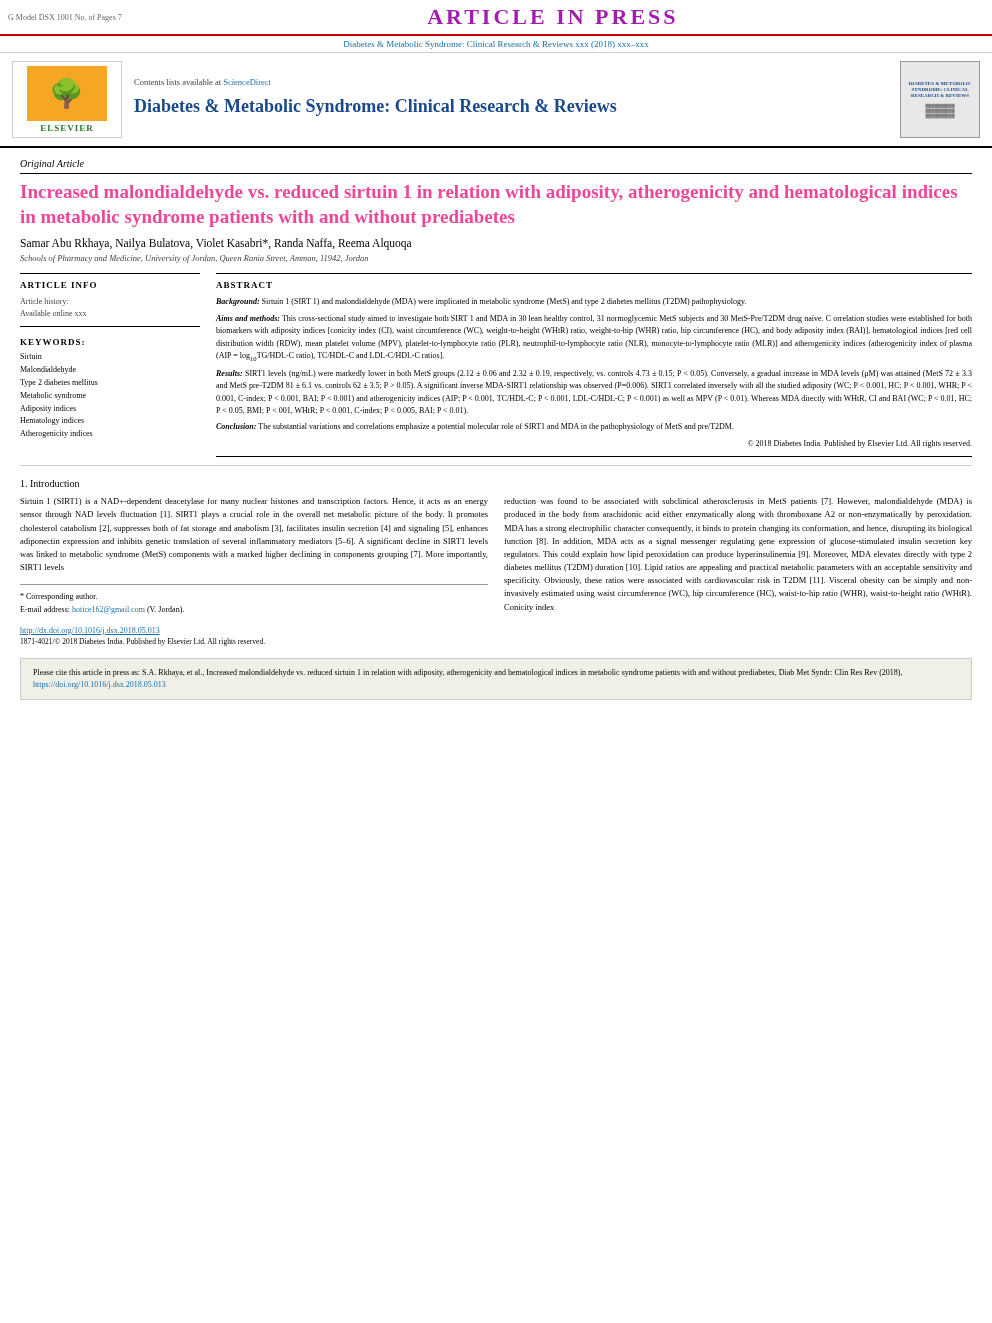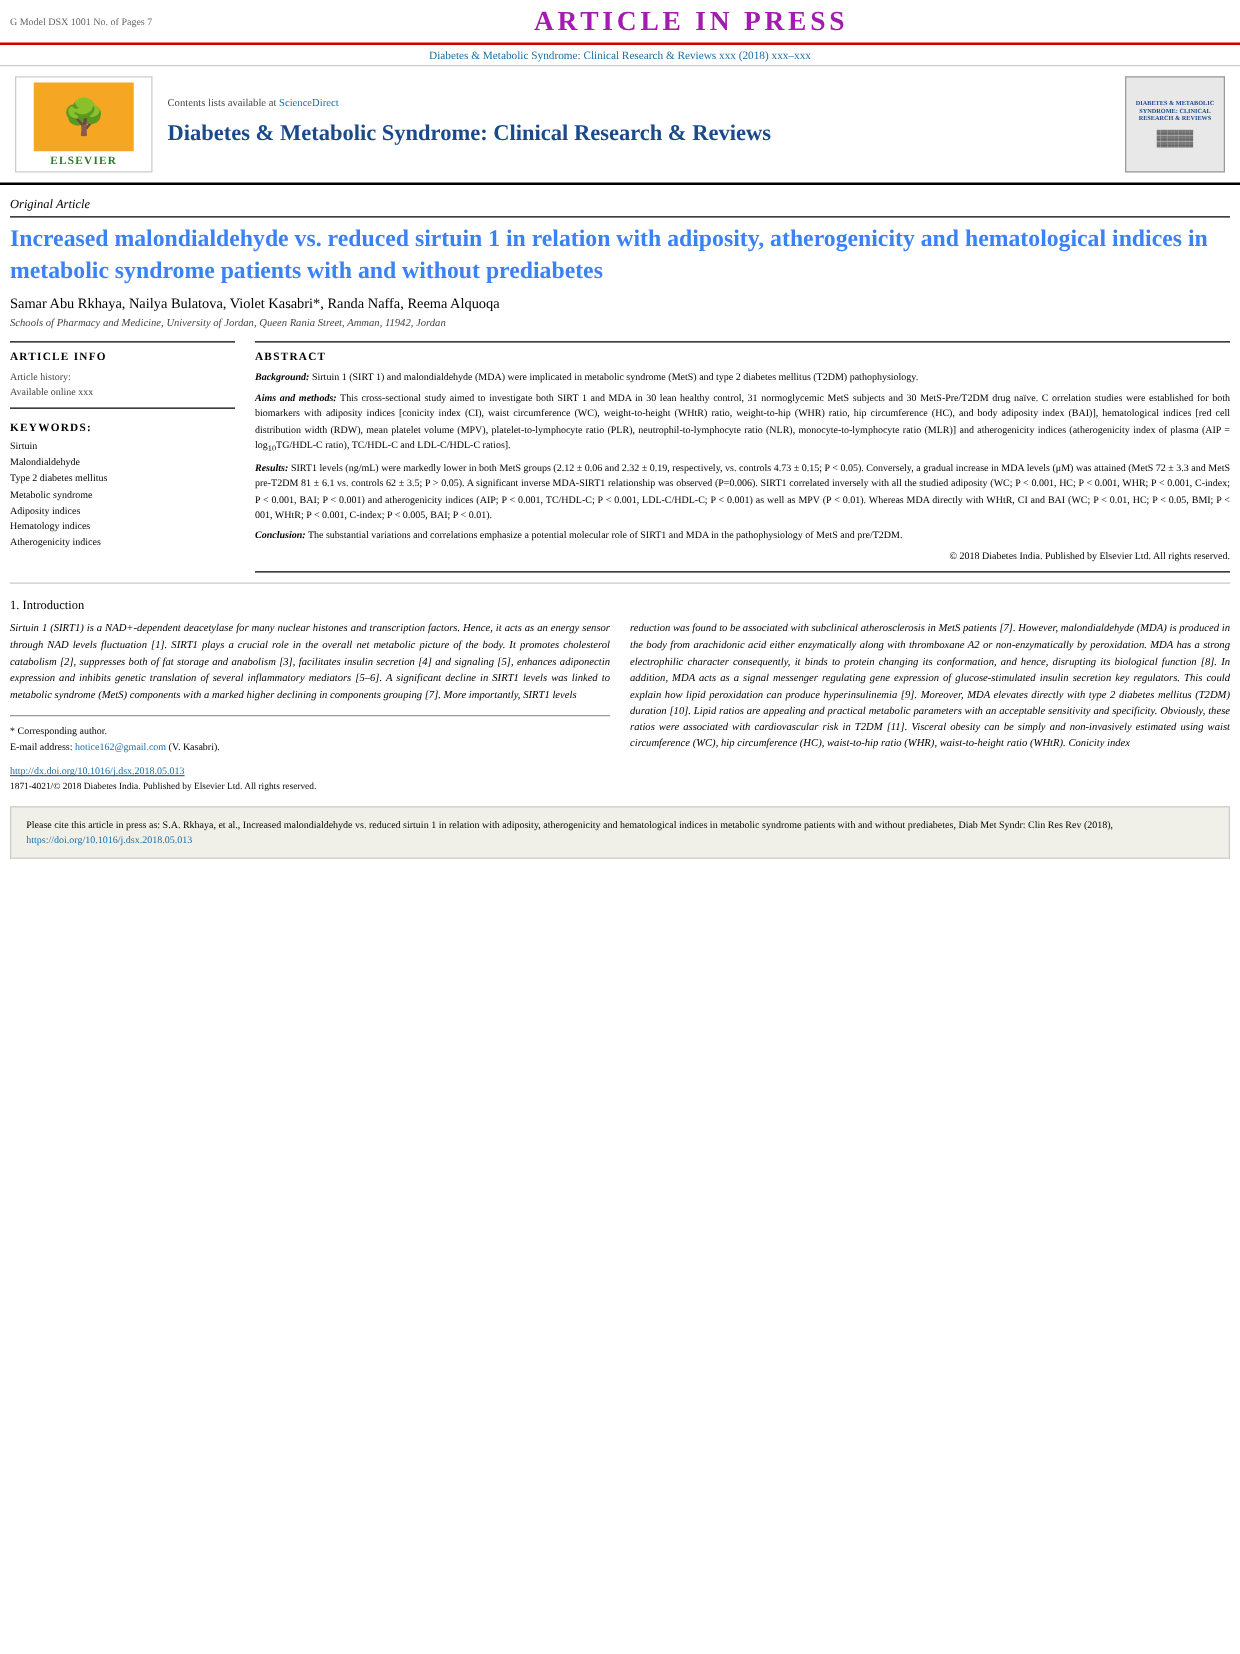--- a/index.html
+++ b/index.html
@@ -131,38 +131,38 @@
     }
     .journal-thumb-title {
       font-size: 5px;
       font-weight: bold;
       color: #1a4a8a;
       line-height: 1.2;
     }
 
     
     .main-content {
-      padding: 10px 8px;
+      padding: 10px 20px;
     }
 
     
     .article-type {
       font-size: 10px;
       font-style: italic;
       color: #000;
       margin-bottom: 6px;
       border-bottom: 1px solid #000;
       padding-bottom: 4px;
     }
 
     
     .article-title {
       font-size: 19px;
       font-weight: bold;
-      color: #3b82f6;
+      color: #ec4899;
       line-height: 1.3;
       margin-bottom: 8px;
     }
 
     
     .authors {
       font-size: 11.5px;
       color: #000;
       margin-bottom: 4px;
     }
@@ -272,21 +272,20 @@
       flex: 1;
     }
     .body-right {
       flex: 1;
     }
 
     .body-text {
       font-size: 8.5px;
       line-height: 1.55;
       text-align: justify;
-      font-style: italic;
     }
     .body-text p {
       margin-bottom: 6px;
     }
 
     
     .footnote-area {
       border-top: 1px solid #999;
       margin-top: 10px;
       padding-top: 6px;
@@ -435,21 +434,21 @@
     <div class="body-left">
       <div class="body-text">
         <p>Sirtuin 1 (SIRT1) is a NAD+-dependent deacetylase for many nuclear histones and transcription factors. Hence, it acts as an energy sensor through NAD levels fluctuation [1]. SIRT1 plays a crucial role in the overall net metabolic picture of the body. It promotes cholesterol catabolism [2], suppresses both of fat storage and anabolism [3], facilitates insulin secretion [4] and signaling [5], enhances adiponectin expression and inhibits genetic translation of several inflammatory mediators [5–6]. A significant decline in SIRT1 levels was linked to metabolic syndrome (MetS) components with a marked higher declining in components grouping [7]. More importantly, SIRT1 levels</p>
       </div>
 
       <div class="footnote-area">
         <p>* Corresponding author.</p>
         <p>
           <span>E-mail address:</span>
           <a href="#">hotice162@gmail.com</a>
-          <span>(V. Kasabri).</span>
+          <span>(V. Jordan).</span>
         </p>
       </div>
       <div style="margin-top:8px;">
         <a href="#" class="doi-line">http://dx.doi.org/10.1016/j.dsx.2018.05.013</a>
         <div class="issn-line">1871-4021/© 2018 Diabetes India. Published by Elsevier Ltd. All rights reserved.</div>
       </div>
     </div>
     <div class="body-right">
       <div class="body-text">
         <p>reduction was found to be associated with subclinical atherosclerosis in MetS patients [7]. However, malondialdehyde (MDA) is produced in the body from arachidonic acid either enzymatically along with thromboxane A2 or non-enzymatically by peroxidation. MDA has a strong electrophilic character consequently, it binds to protein changing its conformation, and hence, disrupting its biological function [8]. In addition, MDA acts as a signal messenger regulating gene expression of glucose-stimulated insulin secretion key regulators. This could explain how lipid peroxidation can produce hyperinsulinemia [9]. Moreover, MDA elevates directly with type 2 diabetes mellitus (T2DM) duration [10]. Lipid ratios are appealing and practical metabolic parameters with an acceptable sensitivity and specificity. Obviously, these ratios were associated with cardiovascular risk in T2DM [11]. Visceral obesity can be simply and non-invasively estimated using waist circumference (WC), hip circumference (HC), waist-to-hip ratio (WHR), waist-to-height ratio (WHtR). Conicity index</p>

